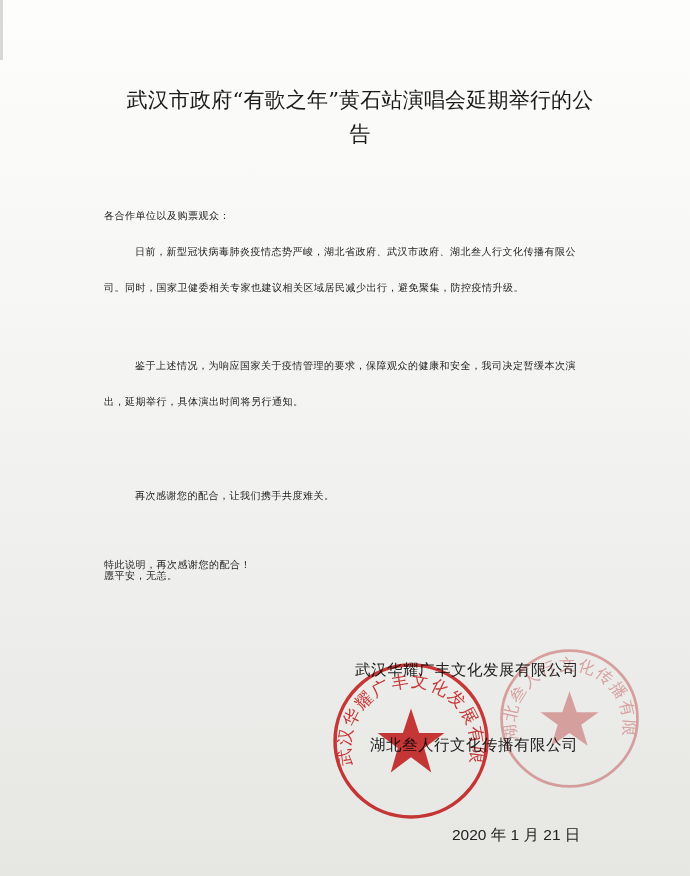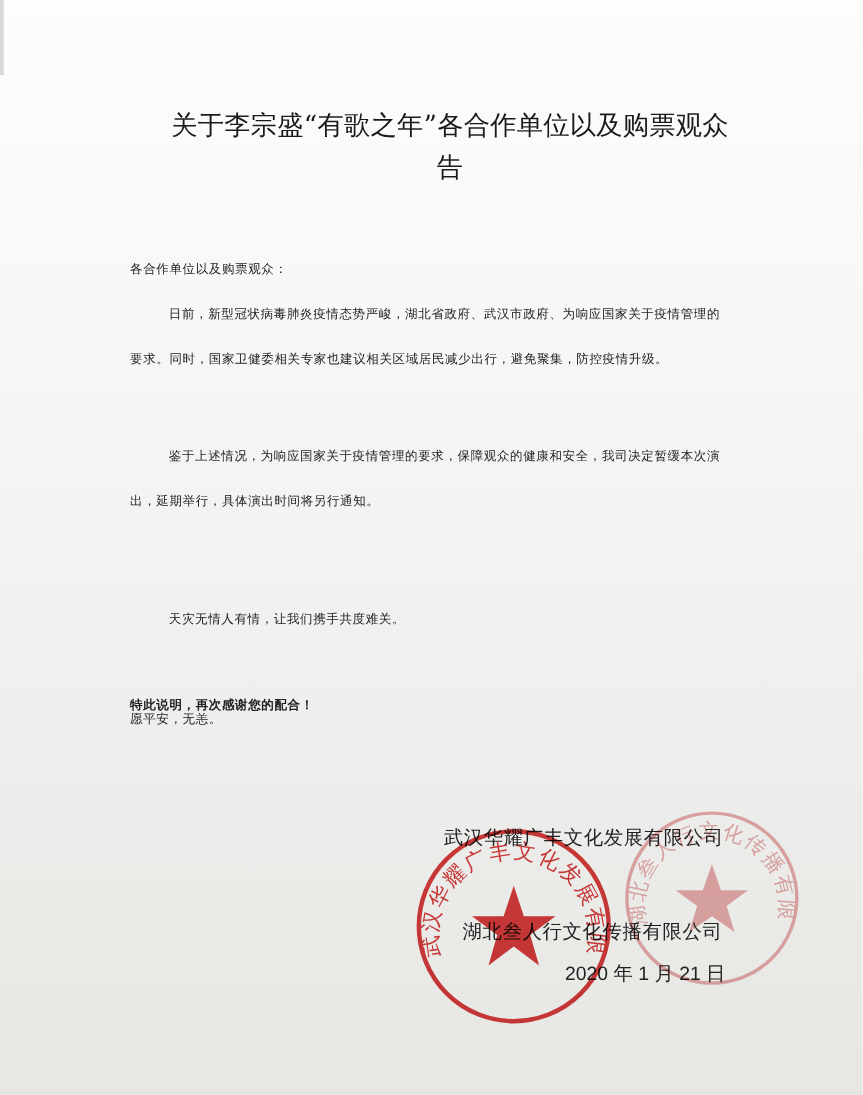--- a/index.html
+++ b/index.html
@@ -23,50 +23,50 @@
     .para {
       position: absolute; left: 104px; width: 480px;
       font-size: 10px; line-height: 36px; color: #222;
       letter-spacing: 0.5px;
     }
     .indent { text-indent: 31px; }
     .salutation { top: 198px; }
     .p1 { top: 234px; }
     .p2 { top: 348px; }
     .p3 { top: 478px; }
-    .closing1 { top: 547px; font-weight: bold; }
+    .closing1 { top: 547px; }
     .closing2 { top: 558px; }
     .signer {
       position: absolute; font-size: 15.5px; color: #222; letter-spacing: 0.5px;
       z-index: 1;
     }
     .signer1 { left: 355px; top: 660px; }
     .signer2 { left: 370px; top: 735px; }
     .date {
-      position: absolute; left: 452px; top: 769px; font-size: 15.5px;
+      position: absolute; left: 452px; top: 825px; font-size: 15.5px;
       font-family: "Liberation Sans", "DejaVu Sans", sans-serif; color: #222;
     }
     .seal { position: absolute; z-index: 2; mix-blend-mode: multiply; }
     .seal1 { left: 330px; top: 660px; width: 162px; height: 162px; opacity: 0.92; }
     .seal2 { left: 497px; top: 646px; width: 145px; height: 145px; opacity: 0.55; }
   </style>
 </head>
 <body>
 
 <div class="left-edge"></div>
 
 <div class="title">
-  <span>关于李宗盛“有歌之年”各合作单位以及购票观众</span>
+  <span>武汉市政府“有歌之年”黄石站演唱会延期举行的公</span>
   <span class="line2">告</span>
 </div>
 
 <div class="para salutation">各合作单位以及购票观众：</div>
-<div class="para indent p1">日前，新型冠状病毒肺炎疫情态势严峻，湖北省政府、武汉市政府、为响应国家关于疫情管理的要求。同时，国家卫健委相关专家也建议相关区域居民减少出行，避免聚集，防控疫情升级。</div>
+<div class="para indent p1">日前，新型冠状病毒肺炎疫情态势严峻，湖北省政府、武汉市政府、湖北叁人行文化传播有限公司。同时，国家卫健委相关专家也建议相关区域居民减少出行，避免聚集，防控疫情升级。</div>
 <div class="para indent p2">鉴于上述情况，为响应国家关于疫情管理的要求，保障观众的健康和安全，我司决定暂缓本次演出，延期举行，具体演出时间将另行通知。</div>
-<div class="para indent p3">天灾无情人有情，让我们携手共度难关。</div>
+<div class="para indent p3">再次感谢您的配合，让我们携手共度难关。</div>
 <div class="para closing1">特此说明，再次感谢您的配合！</div>
 <div class="para closing2">愿平安，无恙。</div>
 
 <div class="signer signer1">武汉华耀广丰文化发展有限公司</div>
 <div class="signer signer2">湖北叁人行文化传播有限公司</div>
 
 <div class="date">2020 年 1 月 21 日</div>
 
 <svg class="seal seal1" viewBox="0 0 160 160">
   <defs>

